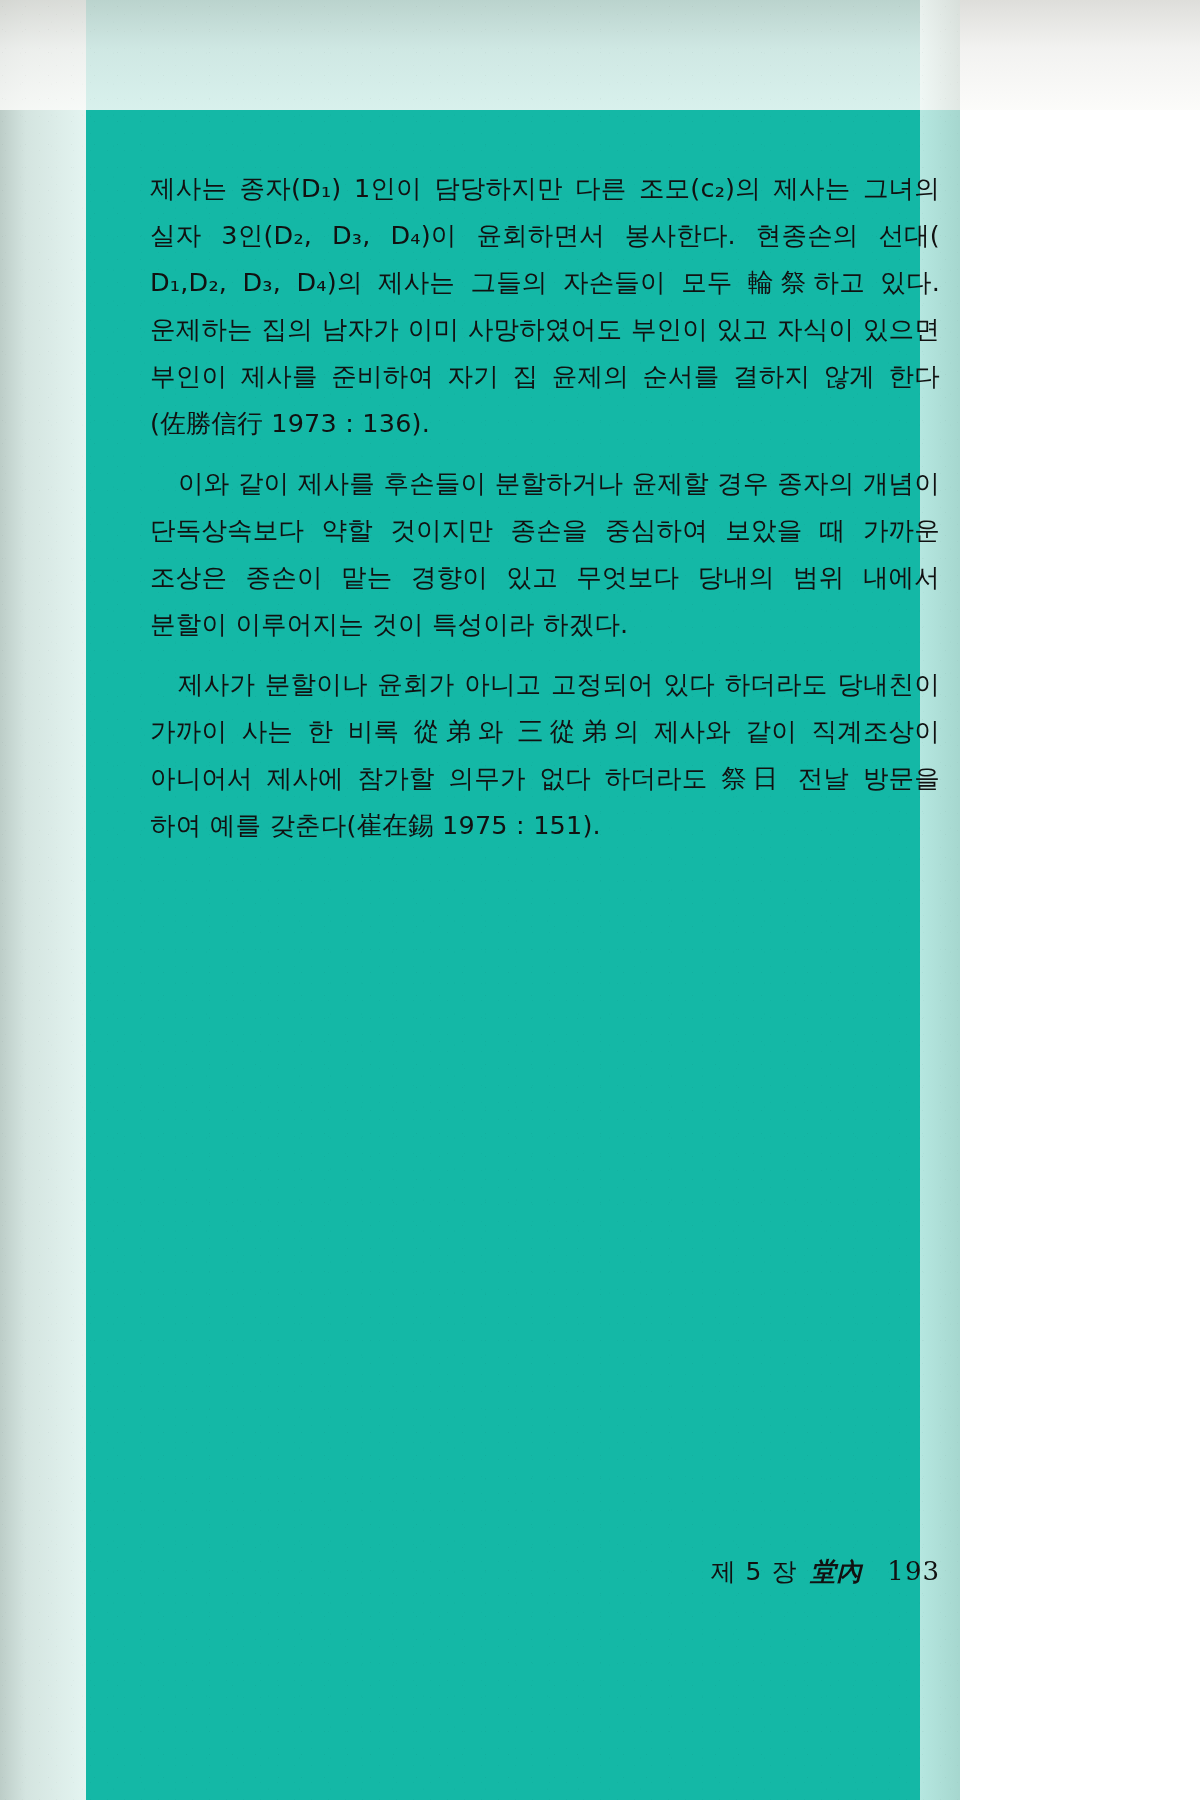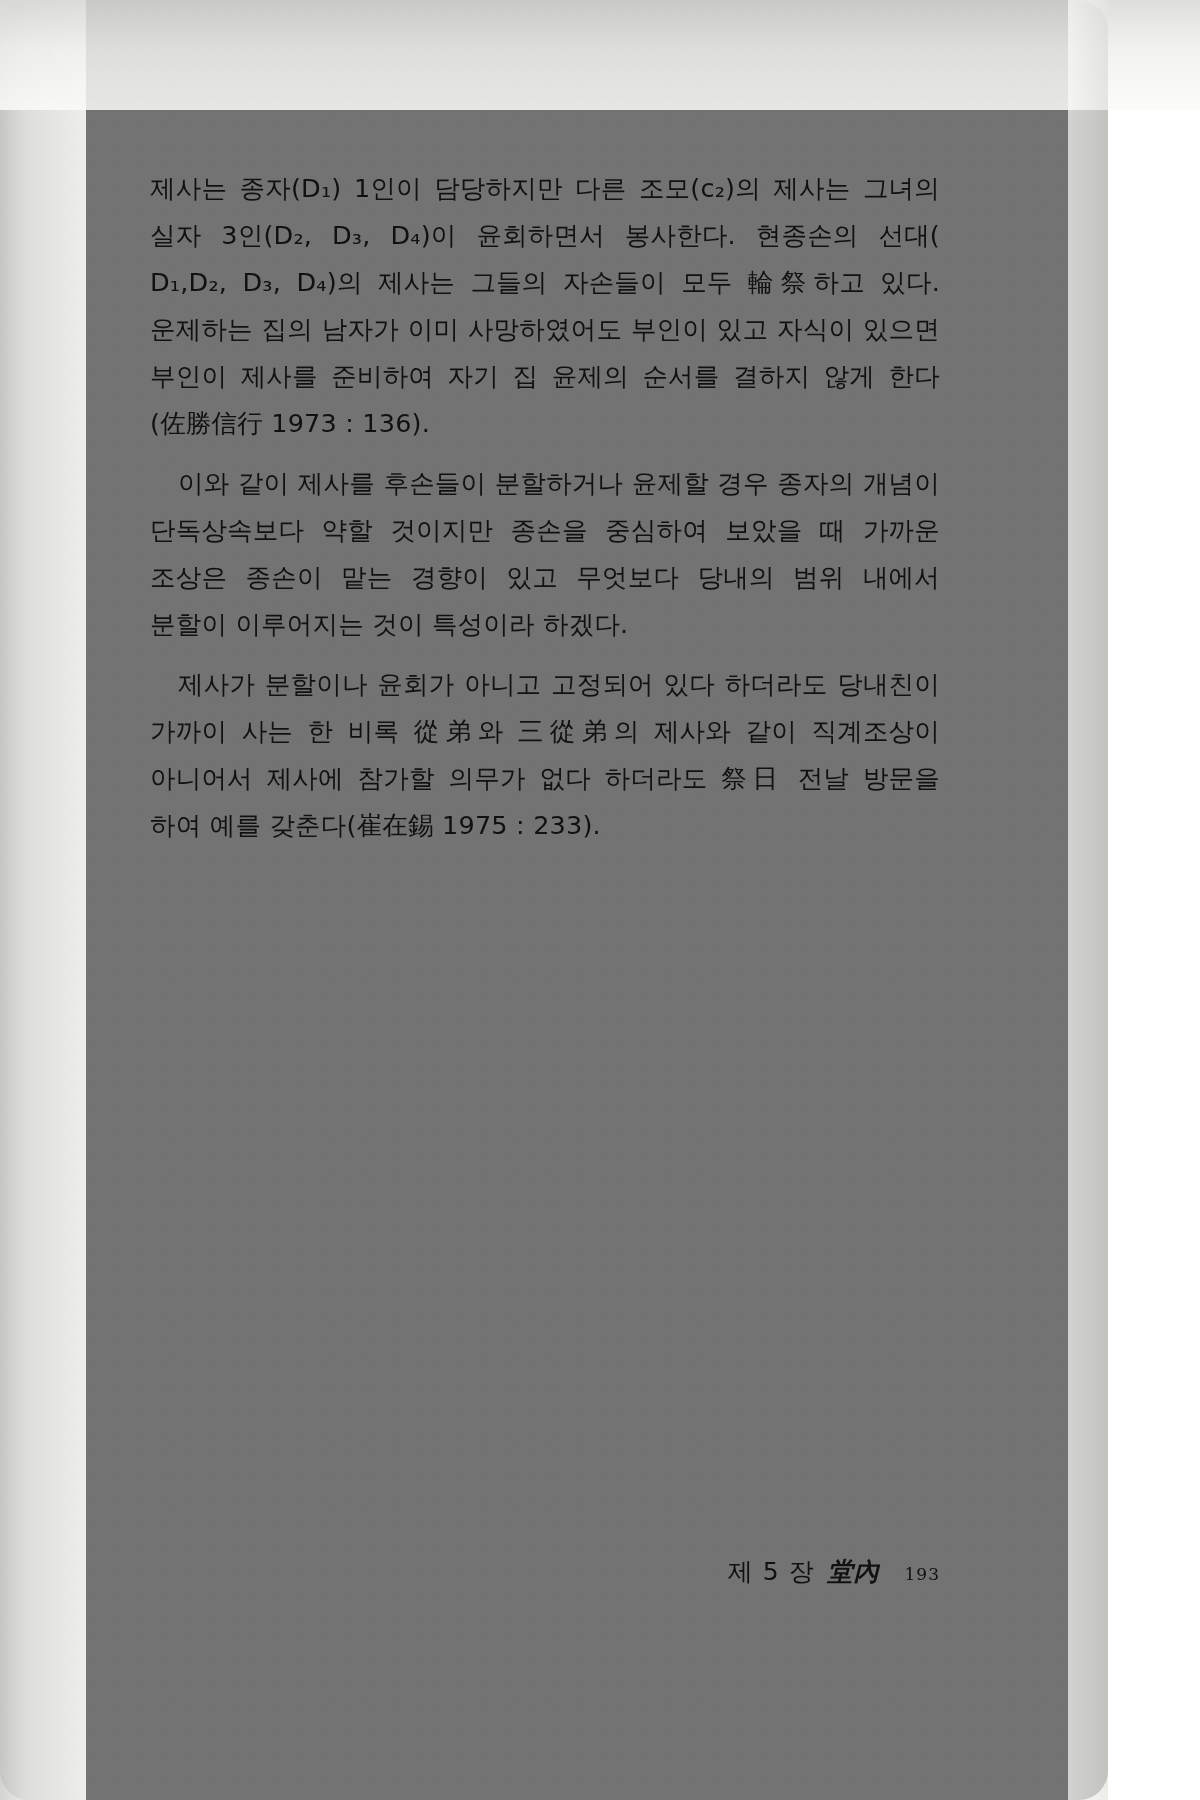--- a/index.html
+++ b/index.html
@@ -11,24 +11,23 @@
     width: 1200px;
     height: 1800px;
     font-family: "DejaVu Sans", "Liberation Sans", sans-serif;
     color: #111111;
     position: relative;
     overflow: hidden;
   }
   .page {
     position: absolute;
     left: 0; top: 0;
-    width: 1108px;
+    width: 960px;
     height: 1800px;
-    background: #737373;
-    border-radius: 29px;
+    background: #14b8a6;
   }
   
   .scan-edge-left {
     position: absolute;
     left: 0; top: 0;
     width: 86px; height: 1800px;
     background: linear-gradient(to right, #cfcfcb 0%, #e9e9e6 30%, #fbfbf9 100%);
     opacity: .9;
   }
   .scan-edge-top {
@@ -79,21 +78,21 @@
     font-weight: normal;
   }
   .footer .dang {
     font-weight: bold;
     margin-left: 4px;
     font-style: italic;
   }
   .footer .pageno {
     margin-left: 16px;
     font-family: "DejaVu Serif", "Liberation Serif", serif;
-    font-size: 17px;
+    font-size: 26px;
   }
   .noise {
     position: absolute;
     inset: 0;
     pointer-events: none;
     opacity: .035;
     background-image:
       radial-gradient(circle at 12% 30%, #000 0.5px, transparent 0.6px),
       radial-gradient(circle at 67% 71%, #000 0.5px, transparent 0.6px),
       radial-gradient(circle at 34% 88%, #000 0.5px, transparent 0.6px);
@@ -104,21 +103,21 @@
 <body>
 
 <div class="page">
   <div class="scan-edge-left"></div>
   <div class="scan-edge-top"></div>
   <div class="scan-edge-right"></div>
 
   <div class="content">
     <p class="para">제사는 종자(D₁) 1인이 담당하지만 다른 조모(c₂)의 제사는 그녀의 실자 3인(D₂, D₃, D₄)이 윤회하면서 봉사한다. 현종손의 선대( D₁,D₂, D₃, D₄)의 제사는 그들의 자손들이 모두 輪祭하고 있다. 운제하는 집의 남자가 이미 사망하였어도 부인이 있고 자식이 있으면 부인이 제사를 준비하여 자기 집 윤제의 순서를 결하지 않게 한다(佐勝信行 1973 : 136).</p>
     <p class="para indent">이와 같이 제사를 후손들이 분할하거나 윤제할 경우 종자의 개념이 단독상속보다 약할 것이지만 종손을 중심하여 보았을 때 가까운 조상은 종손이 맡는 경향이 있고 무엇보다 당내의 범위 내에서 분할이 이루어지는 것이 특성이라 하겠다.</p>
-    <p class="para indent">제사가 분할이나 윤회가 아니고 고정되어 있다 하더라도 당내친이 가까이 사는 한 비록 從弟와 三從弟의 제사와 같이 직계조상이 아니어서 제사에 참가할 의무가 없다 하더라도 祭日 전날 방문을 하여 예를 갖춘다(崔在錫 1975 : 233).</p>
+    <p class="para indent">제사가 분할이나 윤회가 아니고 고정되어 있다 하더라도 당내친이 가까이 사는 한 비록 從弟와 三從弟의 제사와 같이 직계조상이 아니어서 제사에 참가할 의무가 없다 하더라도 祭日 전날 방문을 하여 예를 갖춘다(崔在錫 1975 : 151).</p>
   </div>
 
   <div class="footer">
     <span class="chap">제 5 장</span>
     <span class="dang">堂內</span>
     <span class="pageno">193</span>
   </div>
 
   <div class="noise"></div>
 </div>

